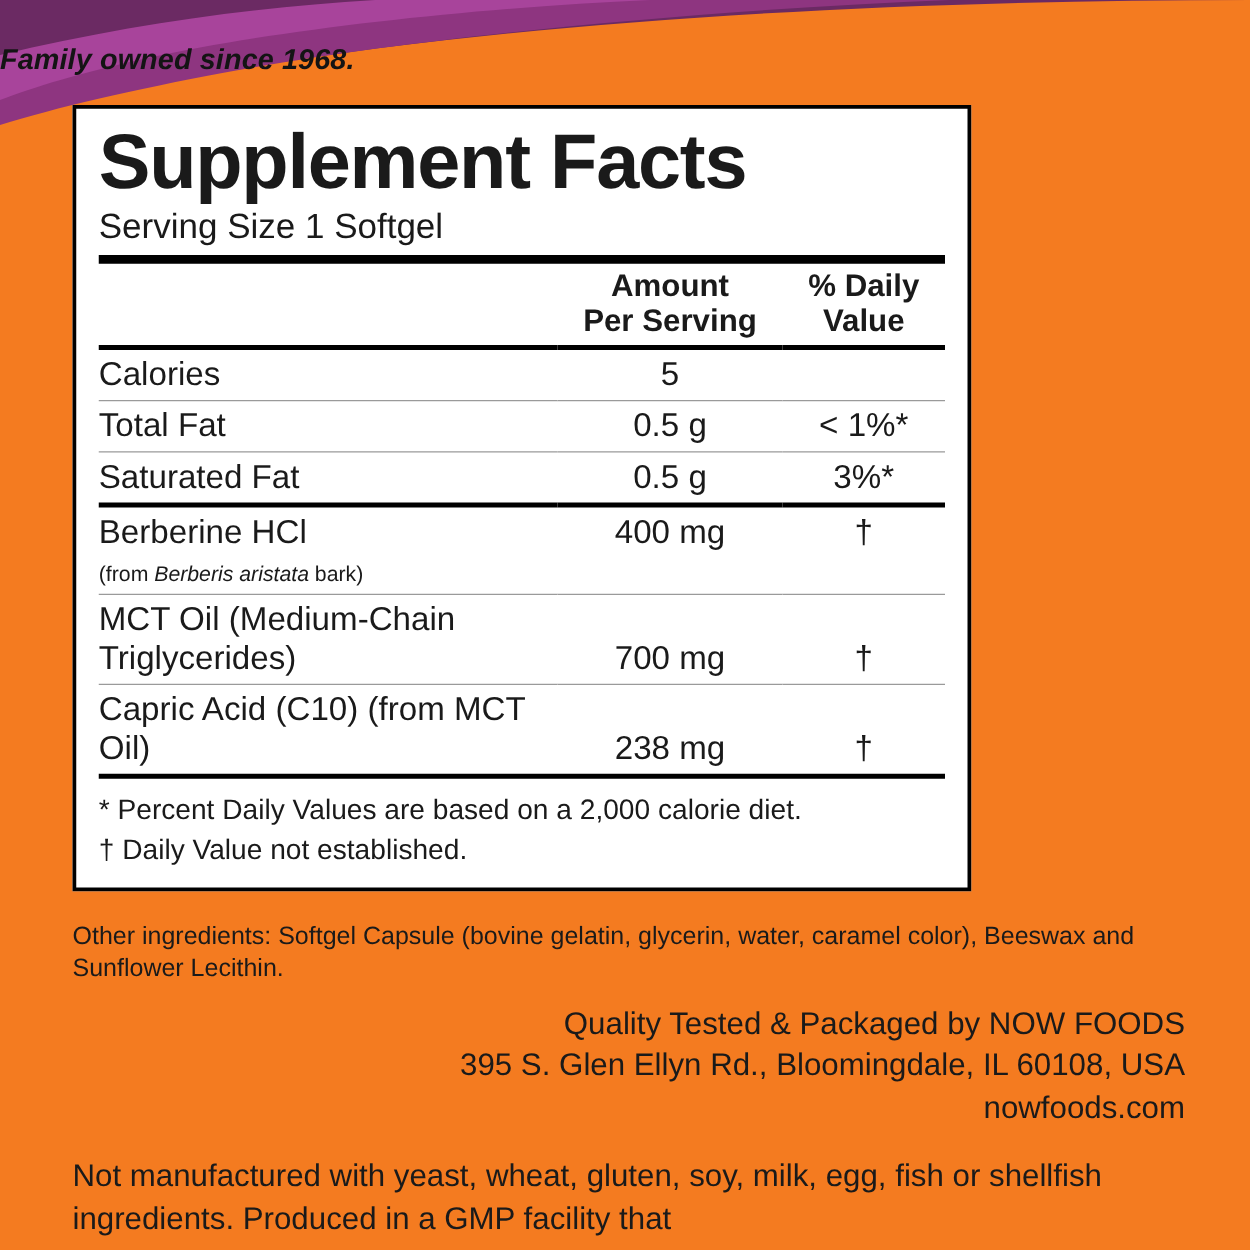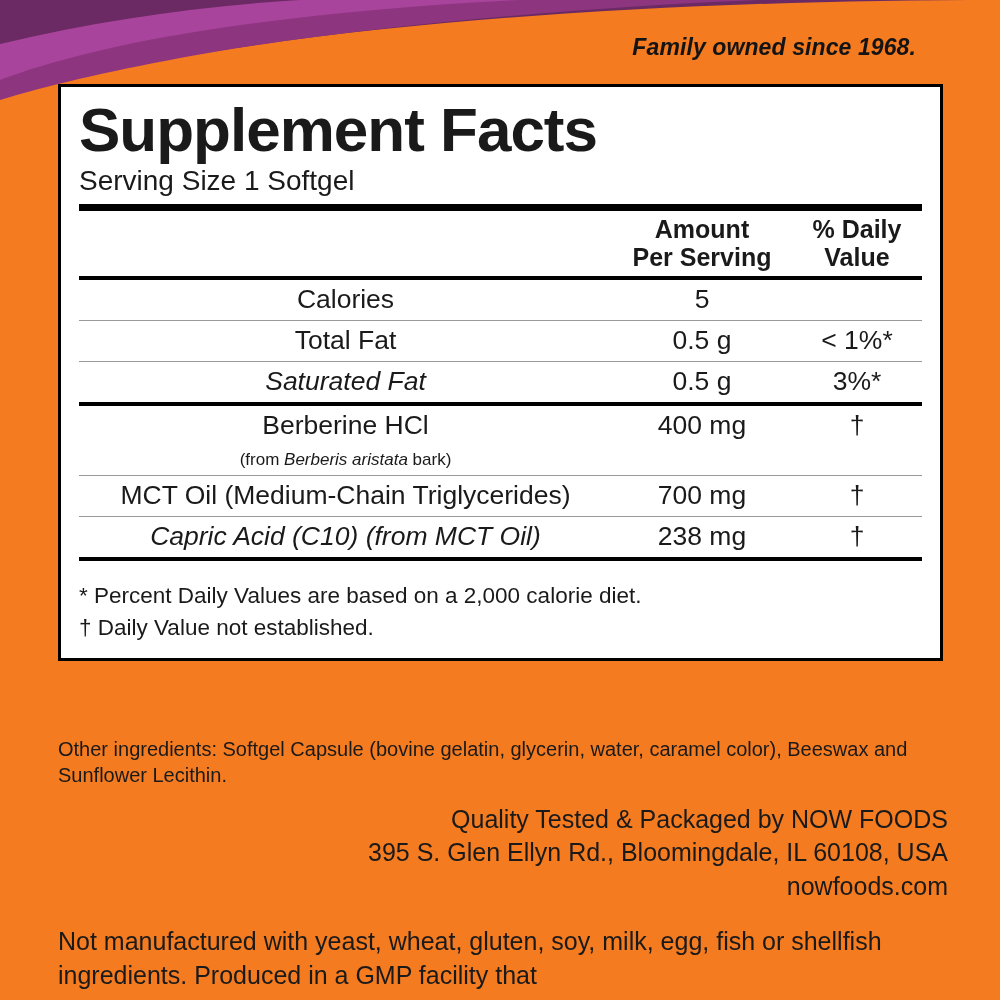--- a/index.html
+++ b/index.html
@@ -25,34 +25,34 @@
     height: 120px;
     pointer-events: none;
   }
 
   
   .tagline {
     position: absolute;
     top: 34px;
     left: 0;
     width: 916px;
-    text-align: right;
+    text-align: left;
     font-style: italic;
     font-weight: bold;
     font-size: 23px;
     color: #141414;
     letter-spacing: 0.1px;
   }
 
   
   .panel {
     position: absolute;
     left: 58px;
     top: 84px;
-    width: 885px;
+    width: 719px;
     background: #ffffff;
     border: 3px solid #000;
     box-sizing: border-box;
     padding: 8px 18px 14px 18px;
   }
 
   .sf-title {
     font-size: 62px;
     font-weight: bold;
     line-height: 1.05;
@@ -71,47 +71,47 @@
   table.facts {
     width: 100%;
     border-collapse: collapse;
     font-size: 26.5px;
   }
   table.facts td, table.facts th {
     padding: 4px 0 5px 0;
     vertical-align: bottom;
     margin-top: 40px;
   }
-  .col-name  { text-align: center; }
+  .col-name  { text-align: left; }
   .col-amt   { text-align: center; width: 180px; }
   .col-dv    { text-align: center; width: 130px; }
 
   .hdr-cell {
     font-weight: bold;
     font-size: 25px;
     line-height: 1.12;
     text-align: center;
     padding-top: 8px;
     padding-bottom: 7px;
   }
 
-  .indent { padding-left: 34px; font-style: italic; }
+  .indent { padding-left: 34px; }
   .sub-line {
     font-size: 17px;
     padding-left: 34px;
   }
   .ital { font-style: italic; }
 
   .row-sep td { border-bottom: 1.5px solid #9a9a9a; }
   .row-sep-dark td { border-bottom: 4px solid #000; }
 
   .footnotes {
     font-size: 22.5px;
     line-height: 1.42;
-    padding-top: 19px;
+    padding-top: 9px;
   }
 
   
   .below {
     position: absolute;
     left: 58px;
     top: 736px;
     width: 890px;
   }
   .other-ing {

